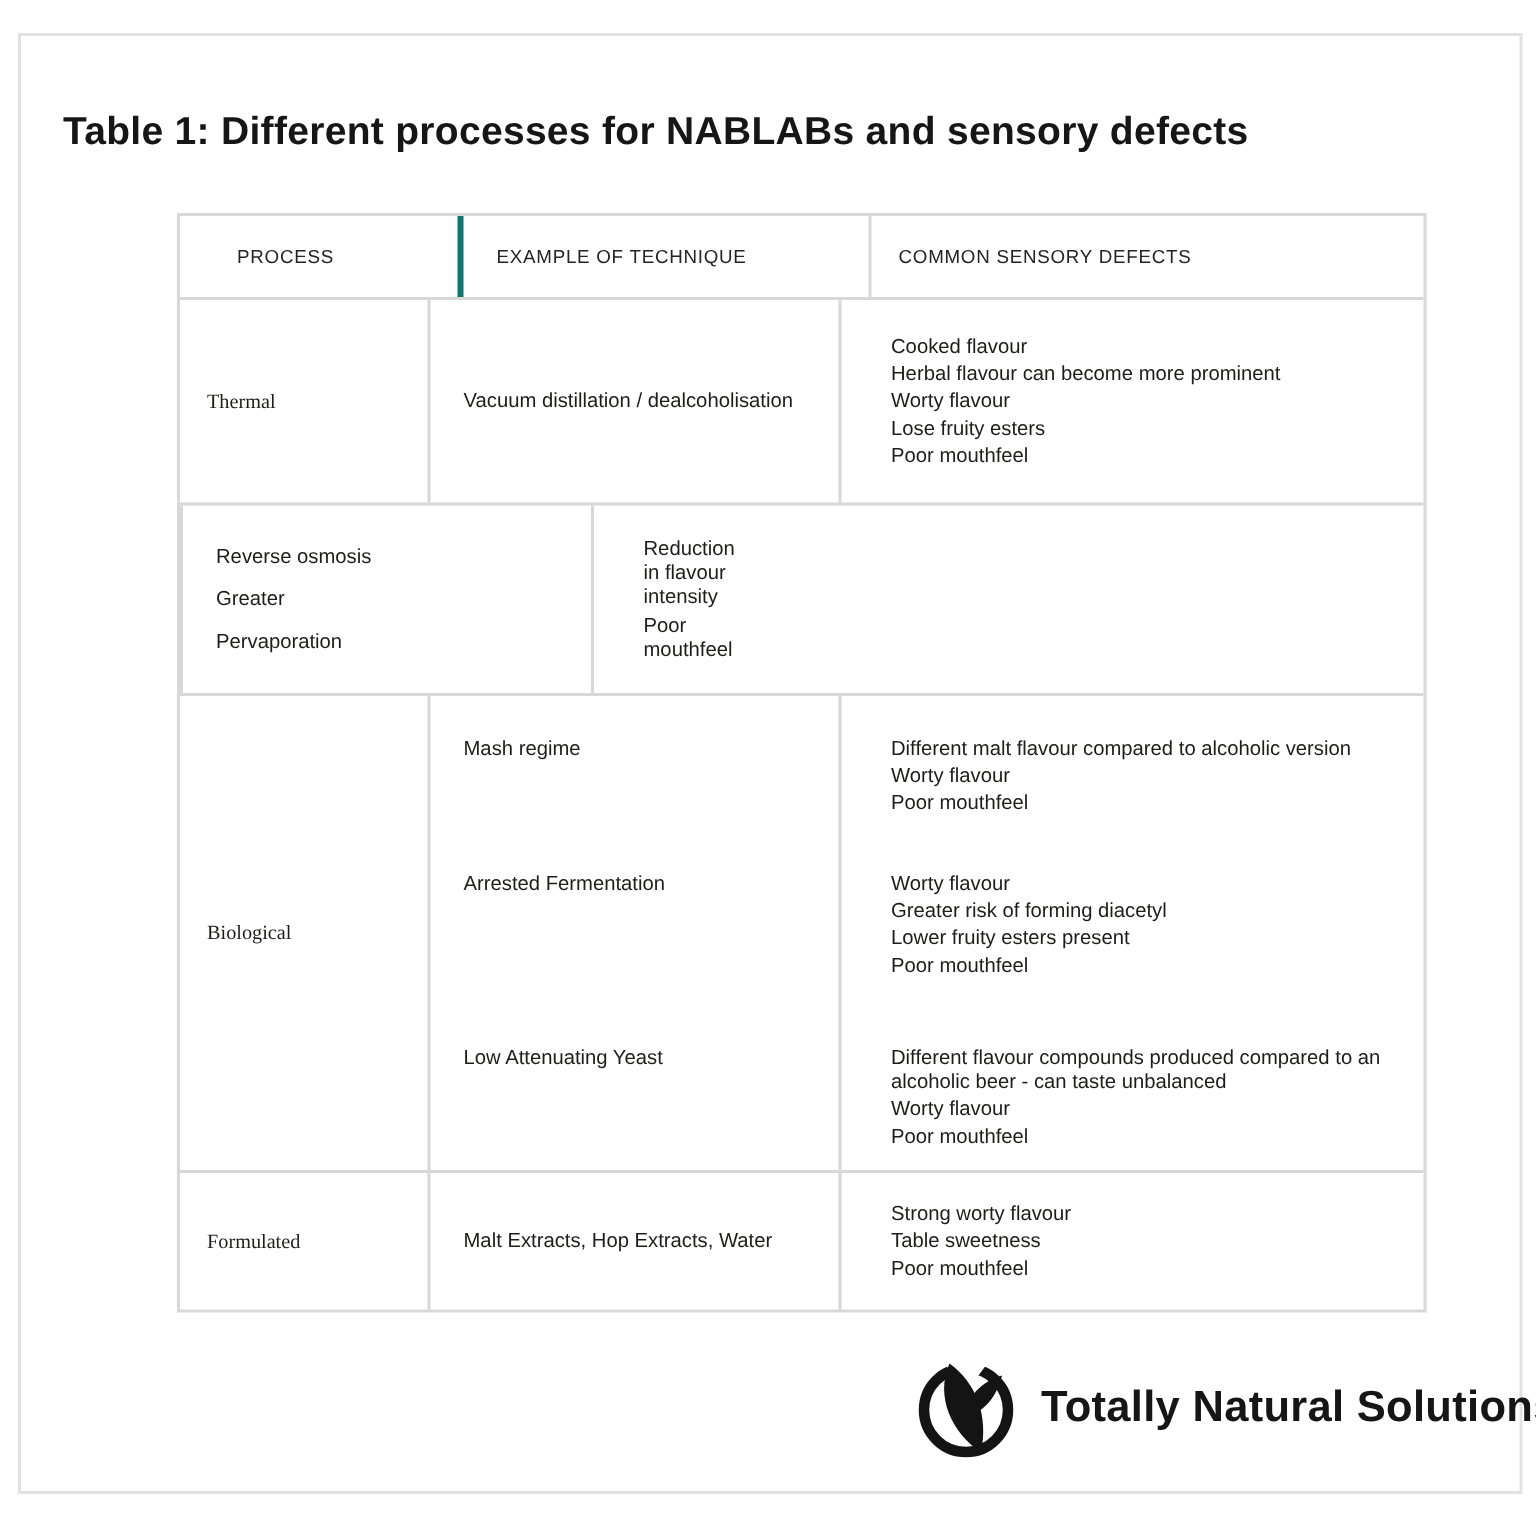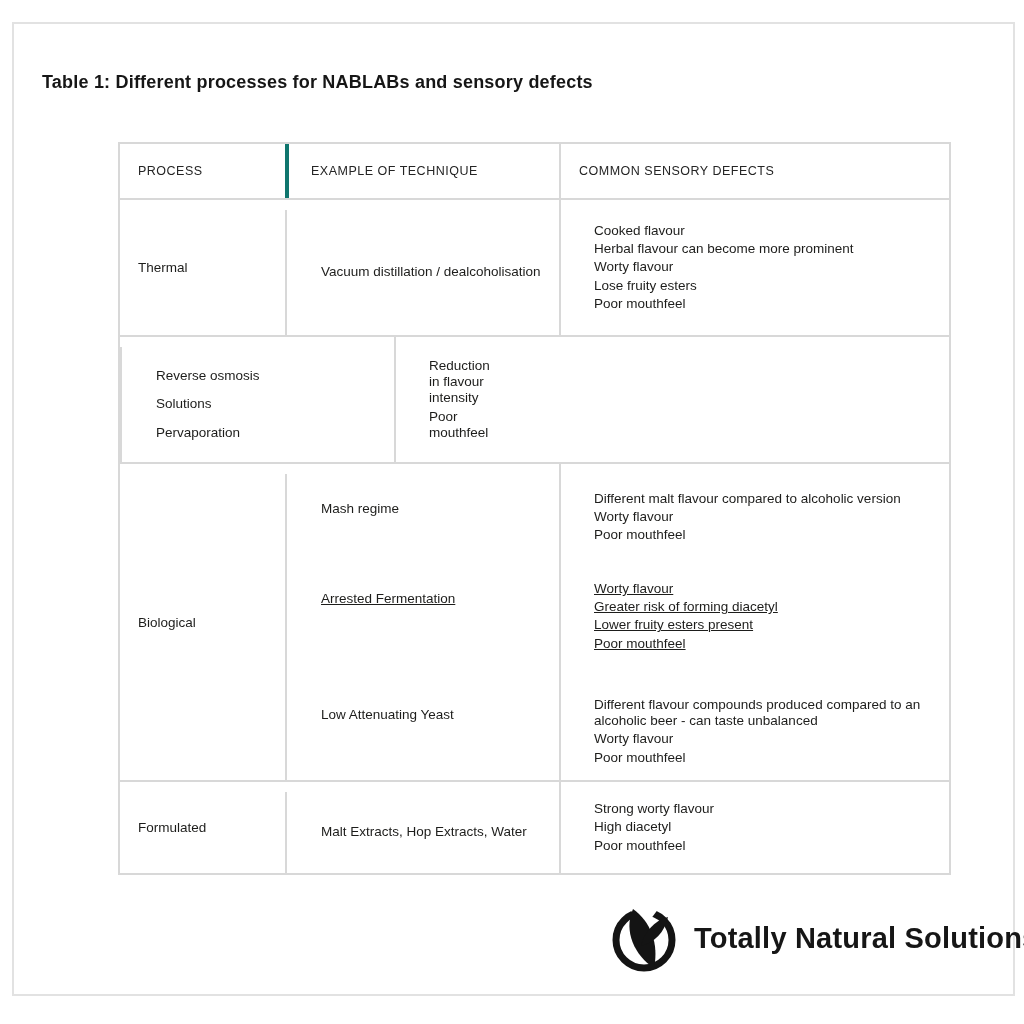--- a/index.html
+++ b/index.html
@@ -15,21 +15,21 @@
     position: absolute;
     left: 12px; top: 22px;
     width: 1003px; height: 974px;
     border: 2px solid #e2e2e2;
     box-sizing: border-box;
     background: #ffffff;
   }
   .doc-title {
     position: absolute;
     left: 42px; top: 72px;
-    font-size: 18px;
+    font-size: 26px;
     font-weight: bold;
     letter-spacing: 0.2px;
     color: #161616;
   }
   .data-table {
     position: absolute;
     left: 118px; top: 142px;
     width: 833px;
     border: 2px solid #d8d8d8;
     box-sizing: border-box;
@@ -41,20 +41,21 @@
     height: 54px;
   }
   .header-cell {
     display: flex;
     align-items: center;
     font-size: 12.5px;
     letter-spacing: 0.5px;
     color: #242424;
     box-sizing: border-box;
     padding-left: 18px;
+    margin-left: 20px;
   }
   .header-cell.col-technique { border-left: 4px solid #0f766e; padding-left: 22px; }
   .header-cell.col-defects   { border-left: 2px solid #d8d8d8; }
 
   .table-row {
     display: grid;
     grid-template-columns: 165px 1fr;
     border-top: 2px solid #d8d8d8;
     box-sizing: border-box;
   }
@@ -62,42 +63,43 @@
   .row-1 { min-height: 127px; }
   .row-2 { min-height: 318px; }
   .row-3 { min-height: 93px; }
 
   .process-cell {
     display: flex;
     align-items: center;
     padding-left: 18px;
     font-size: 13.5px;
     box-sizing: border-box;
+    font-family: Liberation Serif, serif;
   }
   .row-groups {
     display: grid;
     grid-template-columns: 274px 1fr;
   }
   .technique-column, .defects-column {
     display: flex;
     flex-direction: column;
     justify-content: center;
     box-sizing: border-box;
     border-left: 2px solid #d8d8d8;
   }
-  .technique-column { padding-left: 34px; padding-right: 14px; margin-top: 10px; }
+  .technique-column { padding-left: 22px; padding-right: 14px; }
   .defects-column   { padding-left: 33px; padding-right: 28px; }
 
   .row-multi .technique-column,
   .row-multi .defects-column {
     justify-content: flex-start;
     padding-top: 25px;
   }
   .row-multi .group-0 { height: 90px; }
-  .row-multi .group-1 { height: 116px; text-decoration: underline; }
+  .row-multi .group-1 { height: 116px; }
 
   .technique-group {
     display: flex;
     flex-direction: column;
     gap: 8px;
     box-sizing: border-box;
   }
   .technique-label {
     font-size: 13.5px;
     line-height: 1.2;
@@ -157,21 +159,21 @@
               <div class="defect-item">Poor mouthfeel</div>
             </div>
           </div>
         </div>
       </div>
       <div class="table-row row-1">
         <div class="row-groups">
           <div class="technique-column">
             <div class="technique-group group-0">
               <div class="technique-label">Reverse osmosis</div>
-              <div class="technique-label">Solutions</div>
+              <div class="technique-label">Greater</div>
               <div class="technique-label">Pervaporation</div>
             </div>
           </div>
           <div class="defects-column">
             <div class="defects-group group-0">
               <div class="defect-item">Reduction in flavour intensity</div>
               <div class="defect-item">Poor mouthfeel</div>
             </div>
           </div>
         </div>
@@ -214,21 +216,21 @@
         <div class="process-cell">Formulated</div>
         <div class="row-groups">
           <div class="technique-column">
             <div class="technique-group group-0">
               <div class="technique-label">Malt Extracts, Hop Extracts, Water</div>
             </div>
           </div>
           <div class="defects-column">
             <div class="defects-group group-0">
               <div class="defect-item">Strong worty flavour</div>
-              <div class="defect-item">High diacetyl</div>
+              <div class="defect-item">Table sweetness</div>
               <div class="defect-item">Poor mouthfeel</div>
             </div>
           </div>
         </div>
       </div>
     </div>
 </div>
 
 <div class="logo">
   <svg class="logo-mark" viewBox="0 0 68 68" xmlns="http://www.w3.org/2000/svg" aria-hidden="true">

